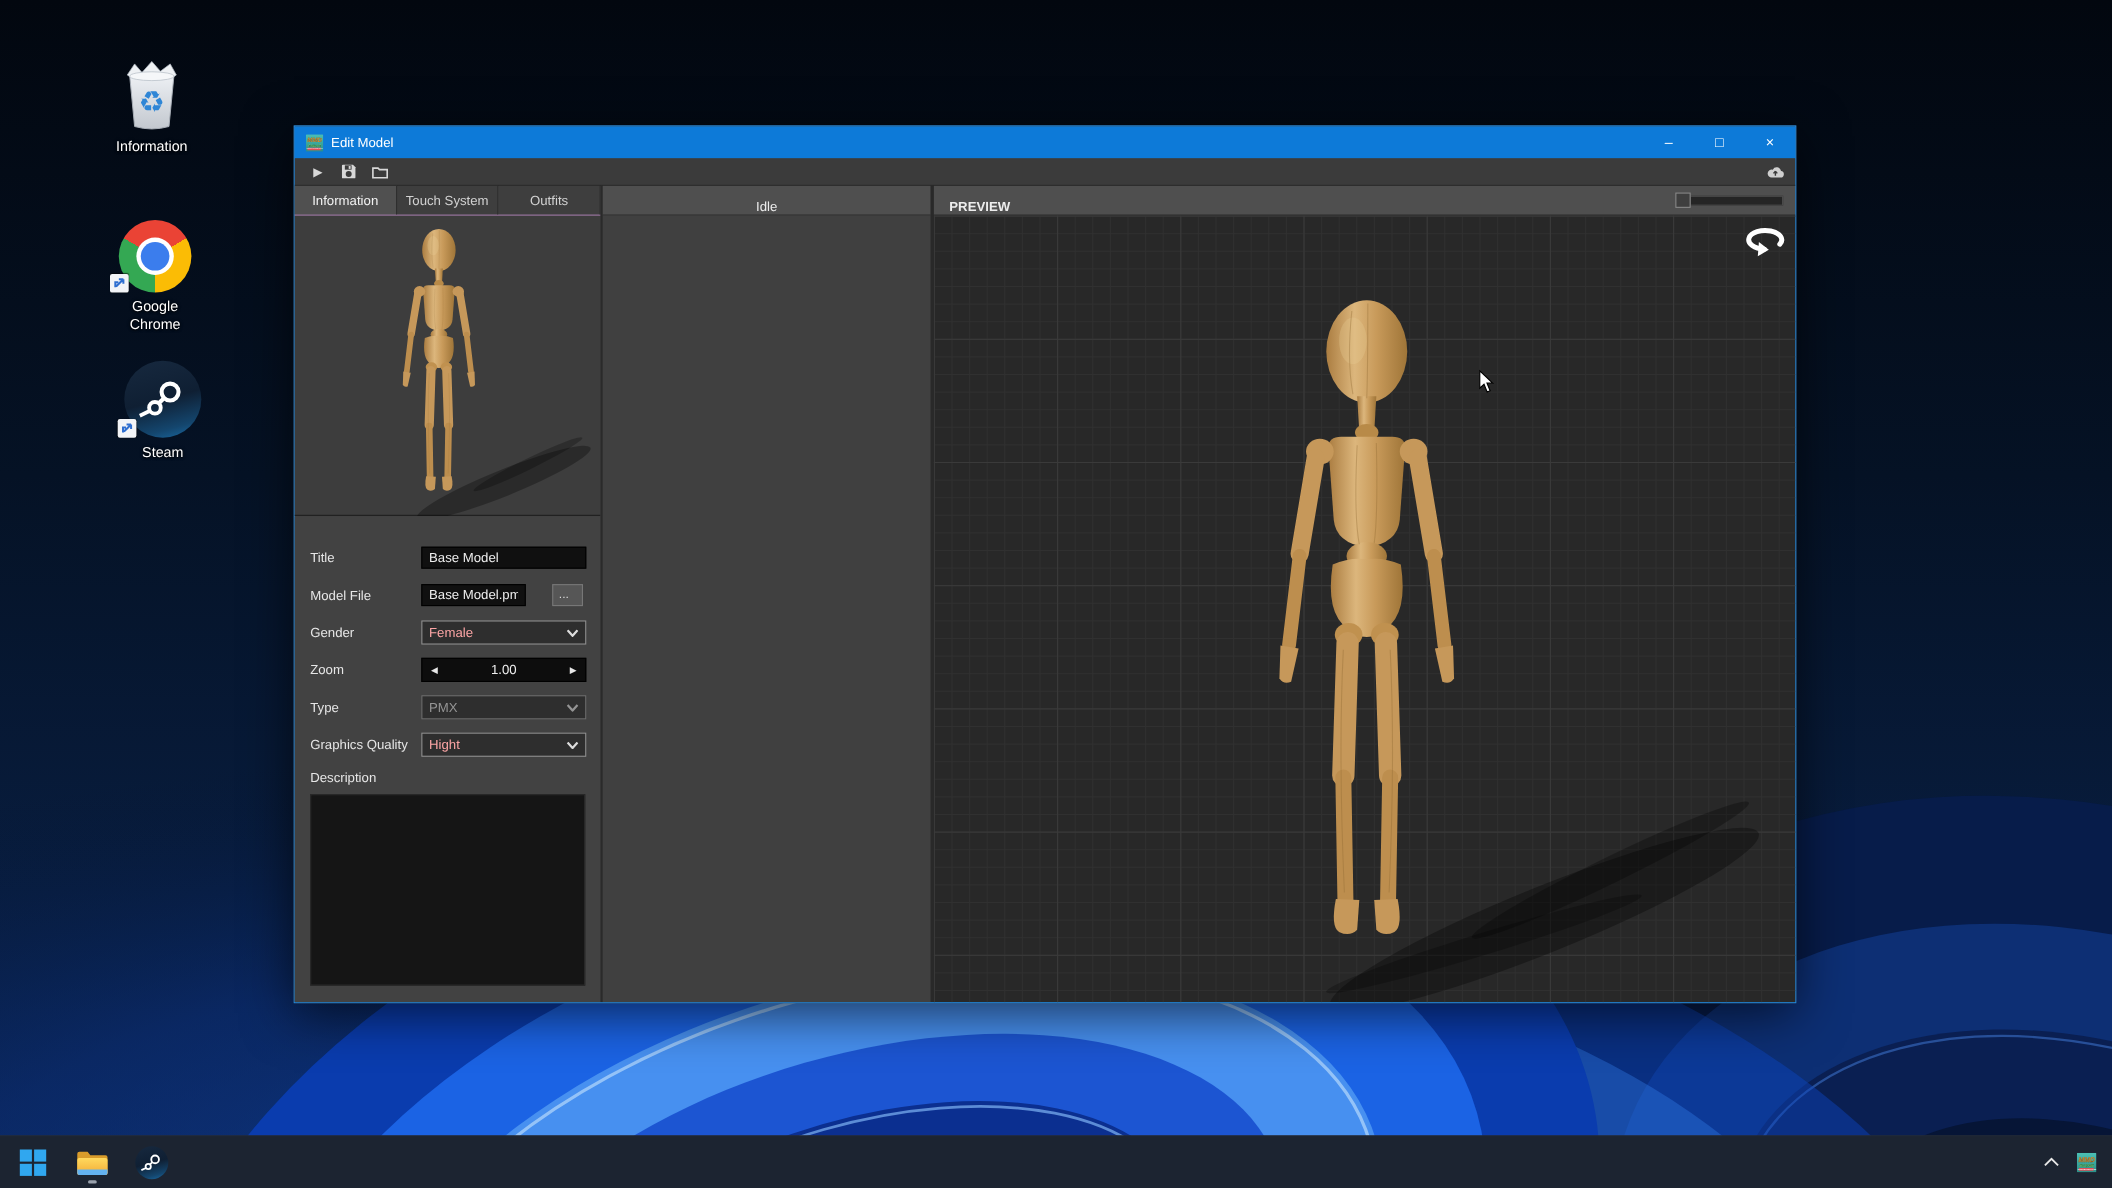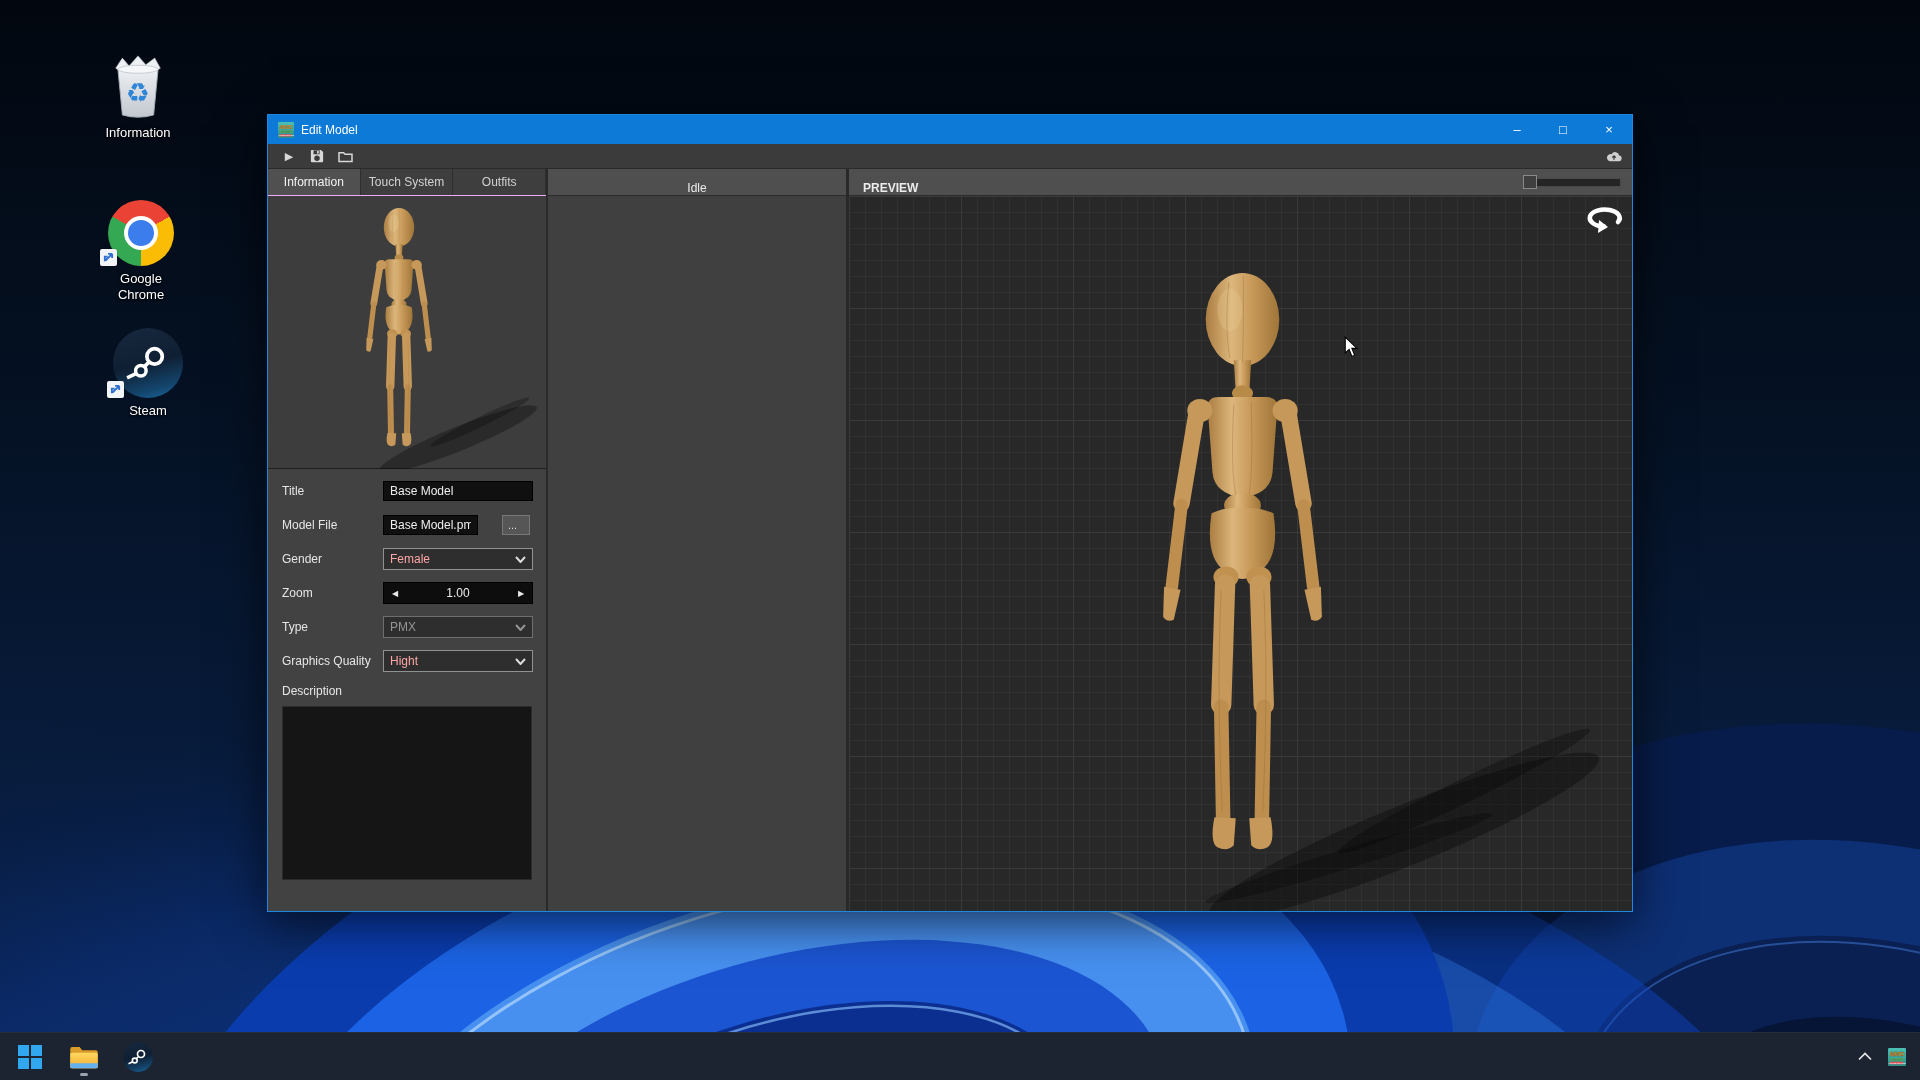--- a/index.html
+++ b/index.html
@@ -49,21 +49,21 @@
   .tab { flex:1; display:flex; align-items:center; justify-content:center; font-size:12px;
     color:#d2d2d2; background:#3e3e3e; border-right:1px solid #2e2e2e; }
   .tab.active { background:#505050; color:#f2f2f2; }
   .phead { height:27px; background:#4f4f4f; border-bottom:1px solid #2c2c2c; display:flex; align-items:flex-end;
     font-size:12px; color:#ececec; position:relative; }
   .phead.center { justify-content:center; }
   .phead .ptitle { padding-left:14px; }
   .phead.center .ptitle { padding-left:0; }
 
   .thumb { position:absolute; left:0; top:27px; width:278px; height:273px; background:#3d3d3d; border-bottom:1px solid #1f1f1f; }
-  .form  { position:absolute; left:0; top:301px; right:0; bottom:0; background:#424242; padding-top:4px; }
+  .form  { position:absolute; left:0; top:301px; right:0; bottom:0; background:#424242; padding-top:20px; }
   .frow { display:flex; align-items:center; height:34px; padding-left:14px; }
   .frow label { flex:0 0 101px; font-size:12px; color:#e6e6e6; }
   .tinput { width:150px; height:20px; background:#101010; border:1px solid #000; color:#eee; font-size:12px;
     padding:0 6px; font-family:"Liberation Sans", sans-serif; }
   .tinput.short { width:95px; }
   .browse { width:28px; height:20px; margin-left:24px; background:#565656; border:1px solid #777;
     color:#ddd; font-size:11px; display:flex; align-items:center; justify-content:flex-start; padding-left:5px; }
   .combo { width:150px; height:22px; background:#2e2e2e; border:1px solid #919191; color:#fca5a5;
     font-size:12px; display:flex; align-items:center; padding:0 6px; }
   .combo .cv { flex:1; }

